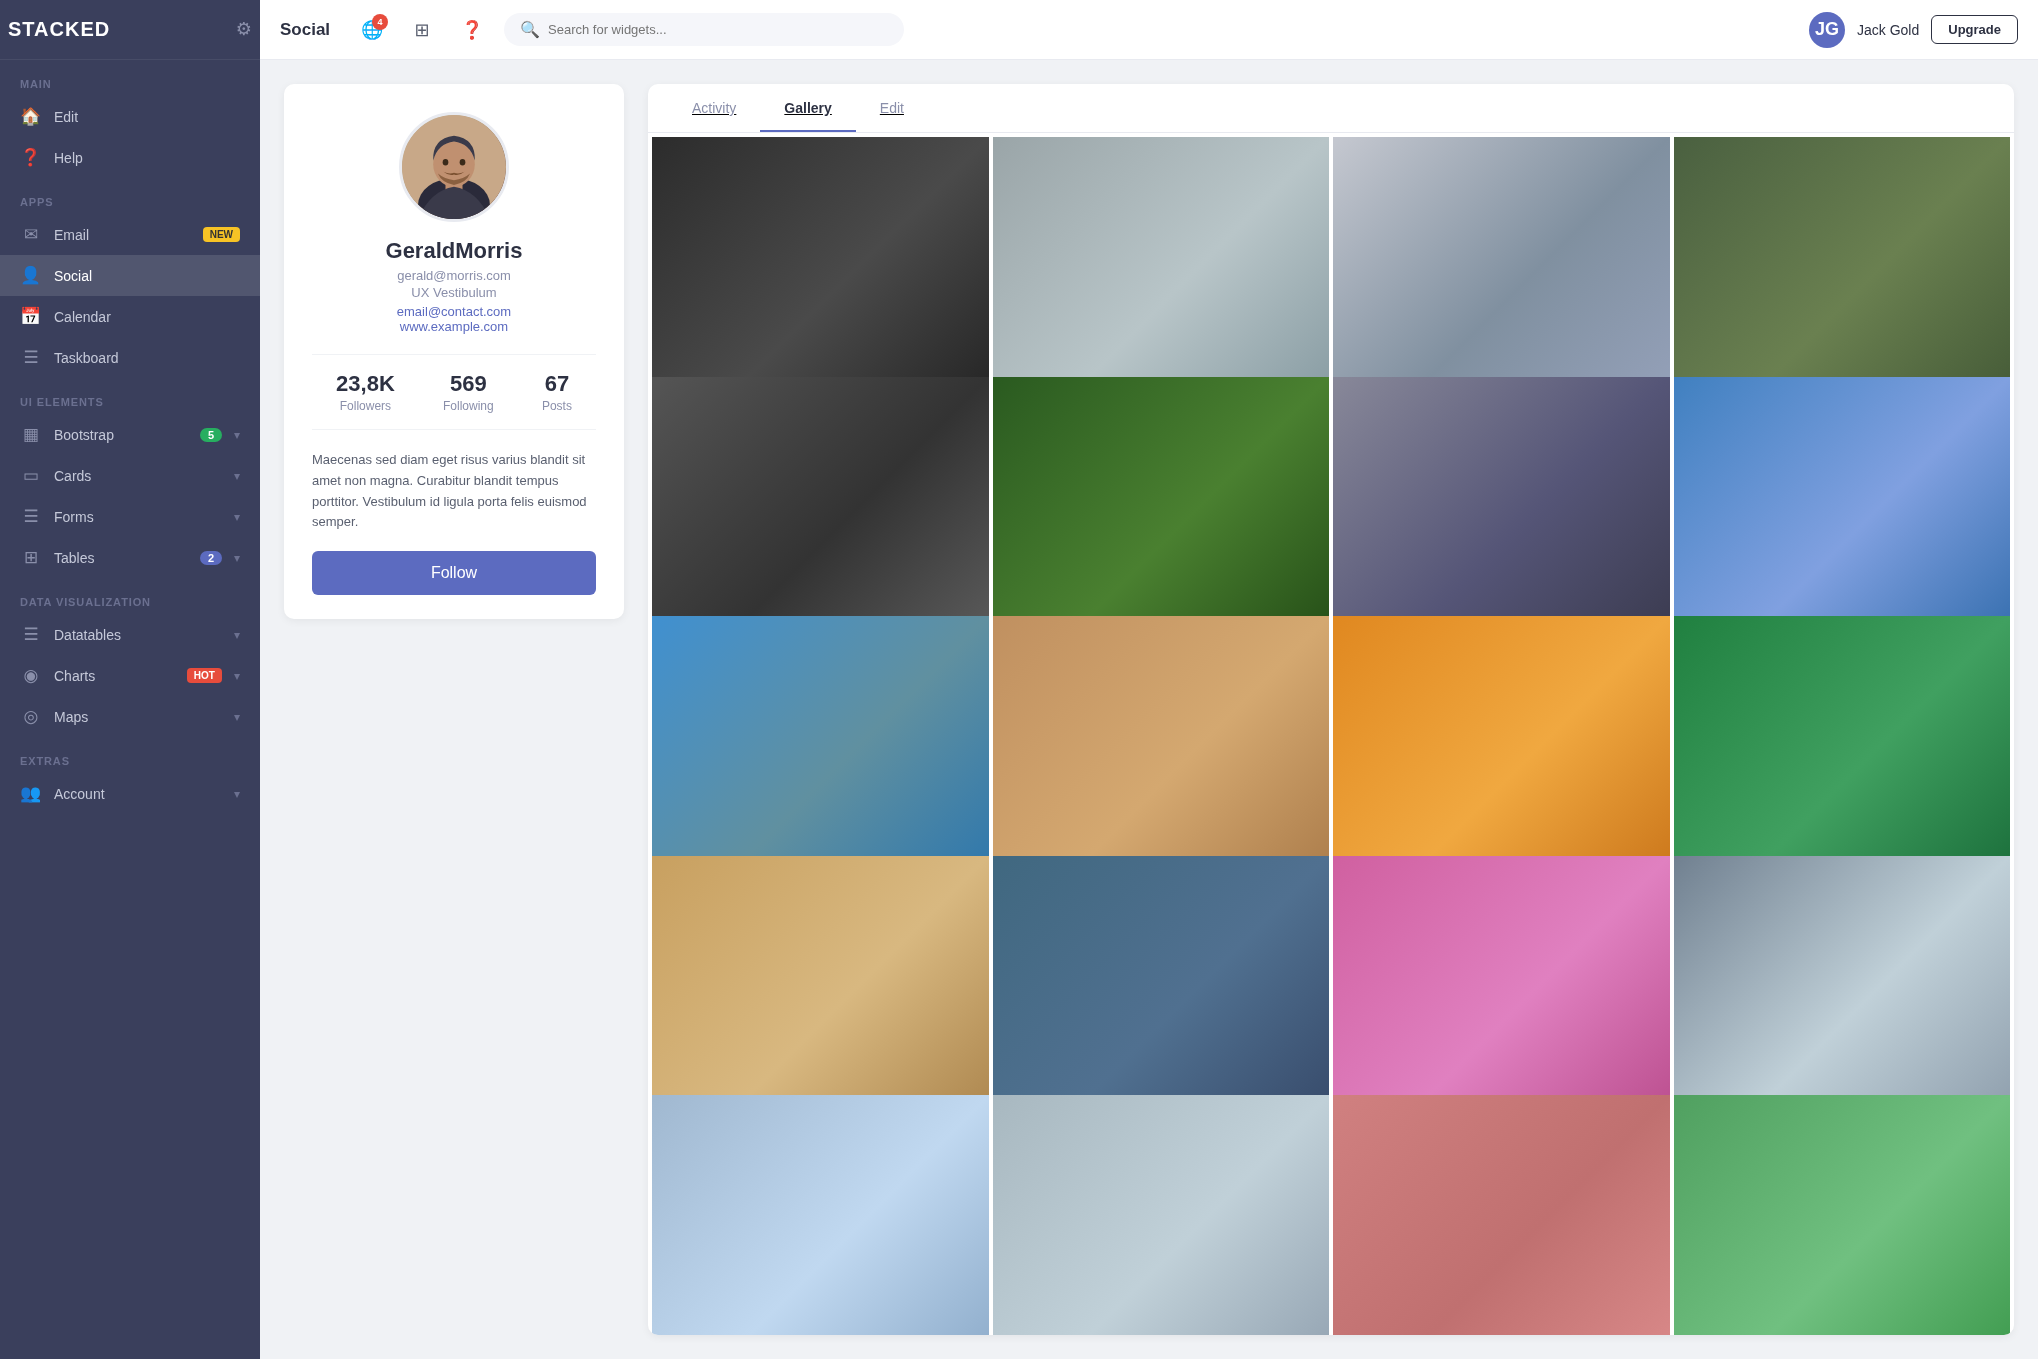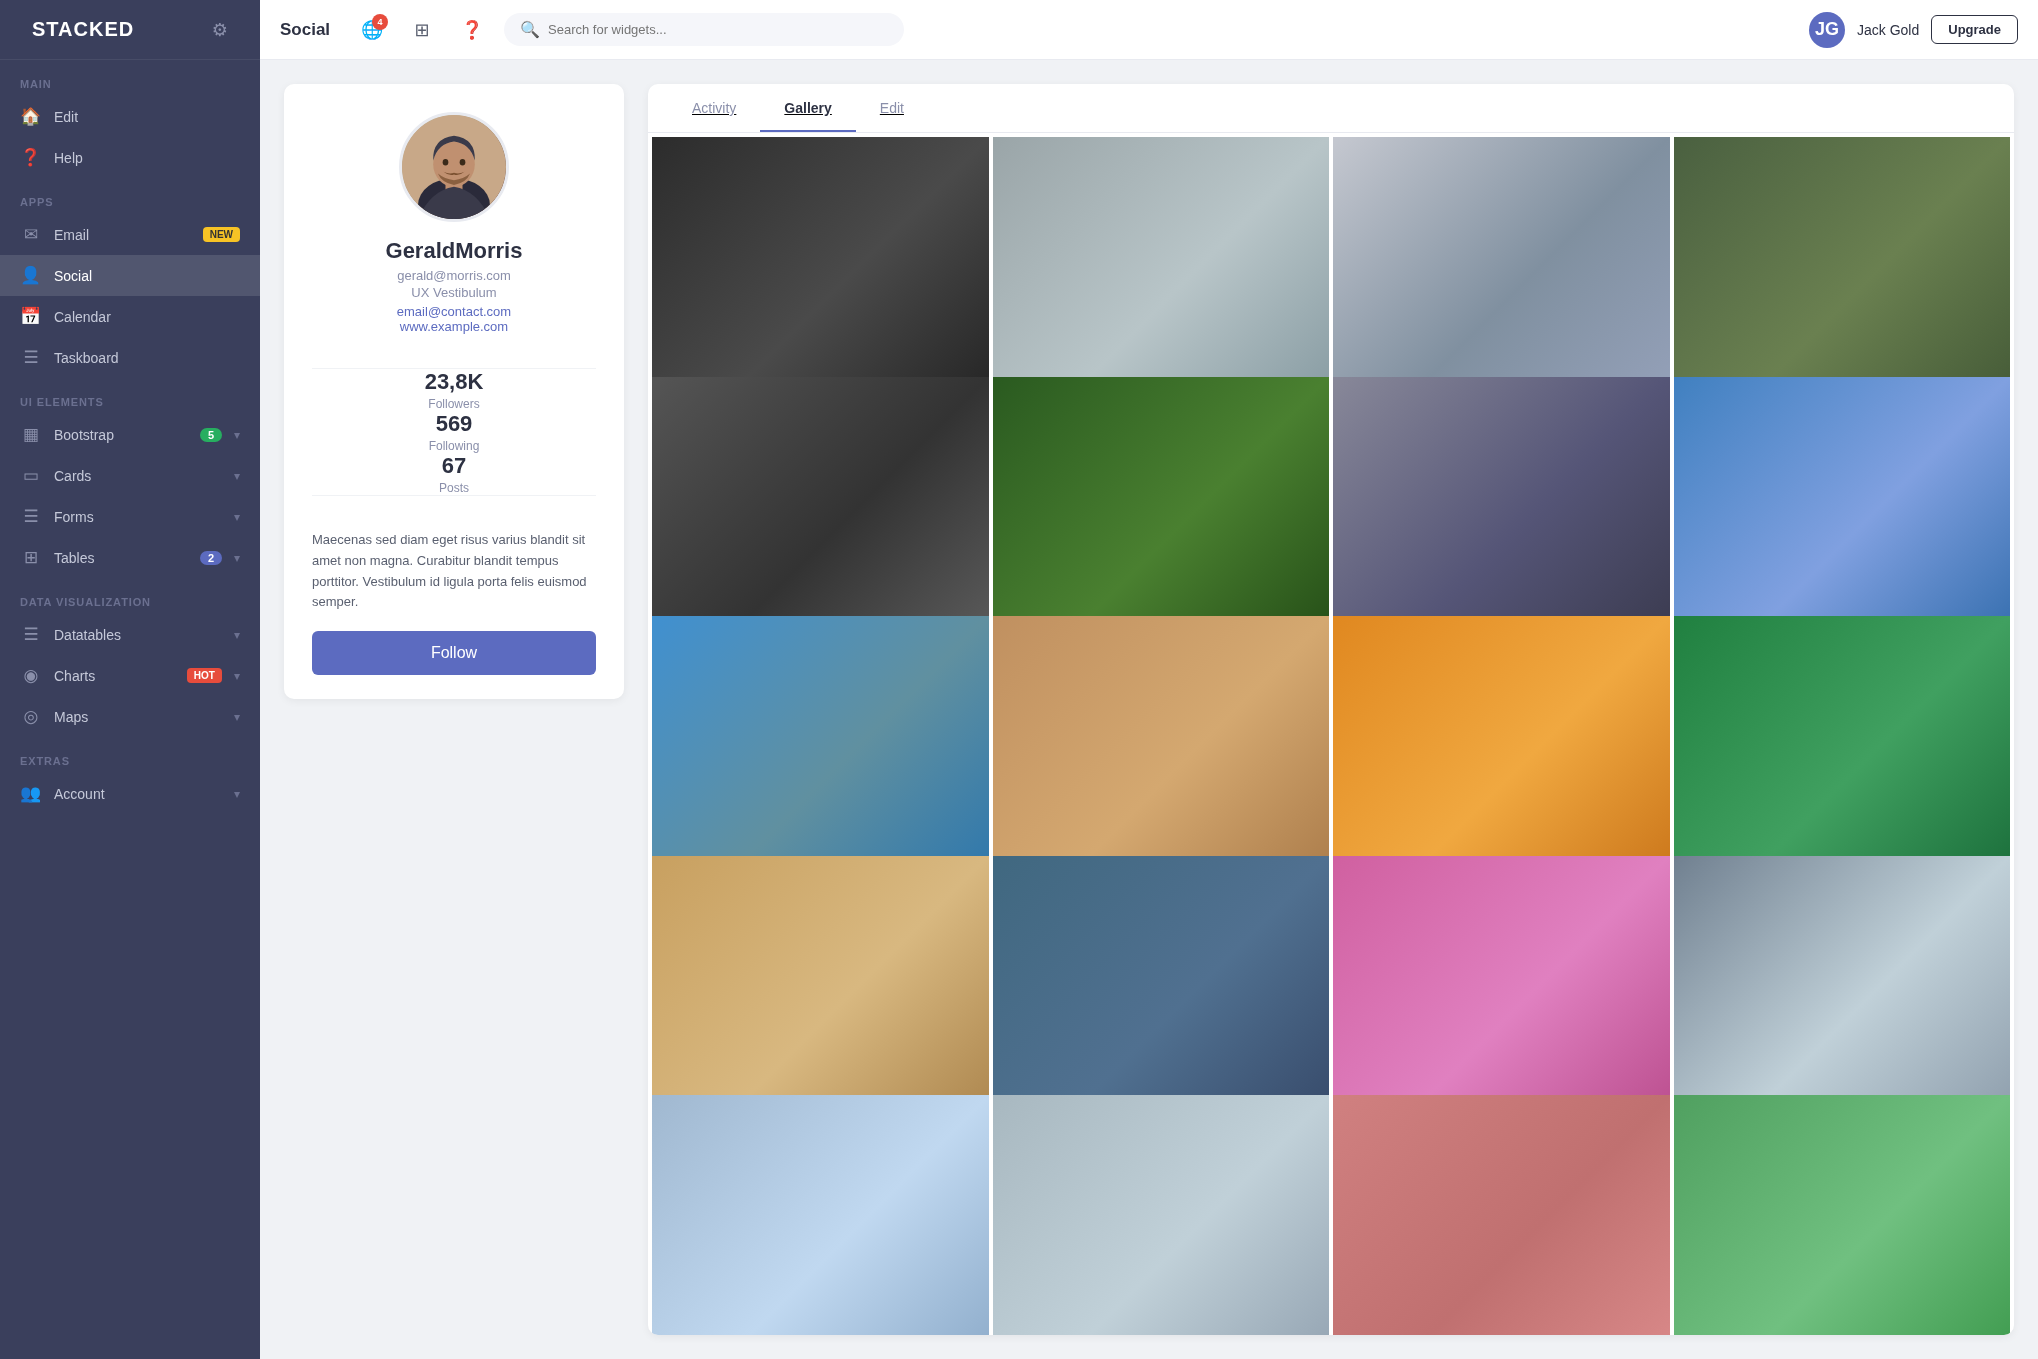--- a/index.html
+++ b/index.html
@@ -10,23 +10,23 @@
       width: 260px;
       min-width: 260px;
       background: #3a3f5c;
       color: #c5c9d9;
       display: flex;
       flex-direction: column;
       height: 100vh;
       overflow-y: auto;
     }
     .sidebar-logo {
-      padding: 18px 32px;
-      display: flex;
-      align-items: flex-end;
+      padding: 18px 8px;
+      display: flex;
+      align-items: flex-start;
       justify-content: space-between;
       border-bottom: 1px solid rgba(255,255,255,0.07);
     }
     .sidebar-logo-text {
       color: #fff;
       font-size: 20px;
       font-weight: 700;
       letter-spacing: 1px;
     }
     .sidebar-gear {
@@ -211,25 +211,24 @@
     .profile-avatar svg { width: 100%; height: 100%; }
     .profile-name { font-size: 22px; font-weight: 400; color: #2d3142; margin-bottom: 4px; }
     .profile-name span { font-weight: 700; }
     .profile-email { font-size: 13px; color: #8a8faa; margin-bottom: 2px; }
     .profile-role { font-size: 13px; color: #8a8faa; margin-bottom: 4px; }
     .profile-link { font-size: 13px; color: #5c6bc0; text-decoration: none; display: block; }
     .profile-stats {
       display: flex;
       justify-content: space-around;
       width: 100%;
-      margin: 34px 0;
-      padding: 0 0;
+      margin: 20px 0;
+      padding: 16px 0;
       border-top: 1px solid #f0f2f5;
       border-bottom: 1px solid #f0f2f5;
-      flex-direction: column;
     }
     .stat-item { text-align: center; }
     .stat-value { font-size: 22px; font-weight: 700; color: #2d3142; }
     .stat-label { font-size: 12px; color: #8a8faa; margin-top: 2px; }
     .profile-bio { font-size: 13px; color: #5a6070; line-height: 1.6; text-align: left; width: 100%; margin-bottom: 18px; }
     .follow-btn {
       width: 100%;
       background: #5c6bc0;
       color: #fff;
       border: none;

